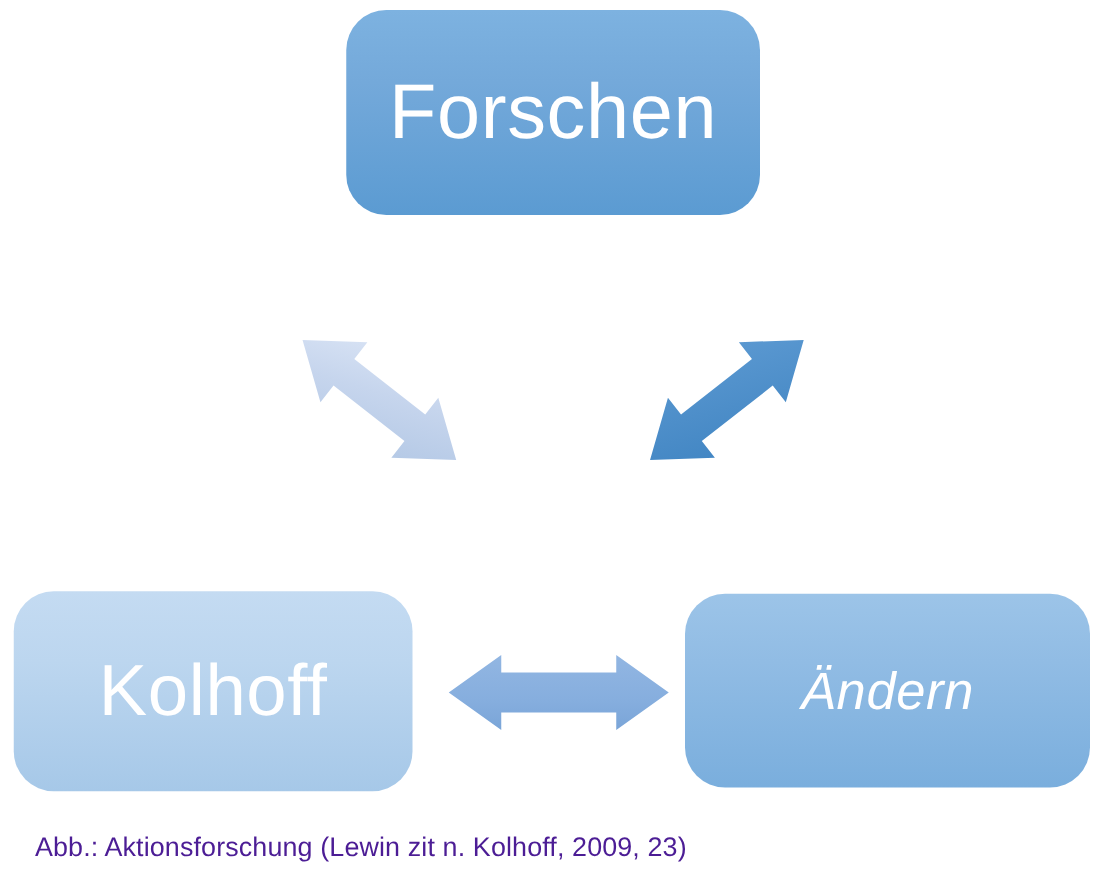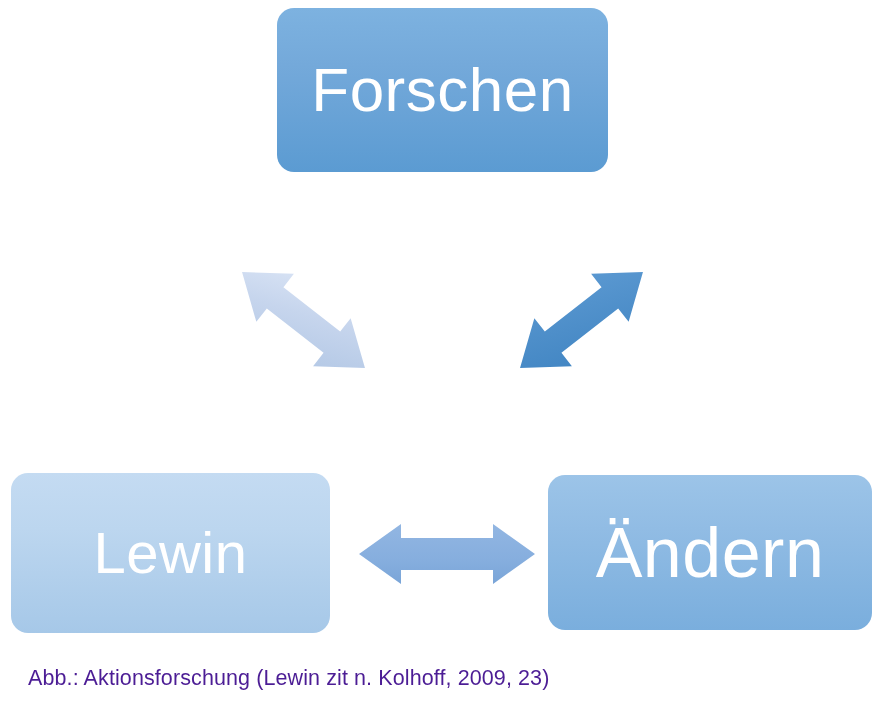--- a/index.html
+++ b/index.html
@@ -18,21 +18,21 @@
   #stage {
     position: absolute;
     left: 0; top: 0;
     width: 885px;
     height: 713px;
   }
 
   
   .node {
     position: absolute;
-    border-radius: 17px;
+    border-radius: 32px;
     display: flex;
     align-items: center;
     justify-content: center;
     box-sizing: border-box;
     text-align: center;
   }
   .node-label {
     color: #ffffff;
     font-family: "Liberation Sans", sans-serif;
     font-weight: 400;
@@ -59,21 +59,21 @@
   }
   #node-lernen .node-label { font-size: 58px; }
 
   #node-aendern {
     left: 548px;
     top: 475px;
     width: 324px;
     height: 155px;
     background: linear-gradient(to bottom, #9cc4e8 0%, #91bce4 35%, #7aaedd 100%);
   }
-  #node-aendern .node-label { font-size: 70px; }
+  #node-aendern .node-label { font-size: 42px; font-style: italic; }
 
   
   .arrow-svg {
     position: absolute;
     overflow: visible;
   }
   #arrow-lernen-forschen { left: 236px; top: 240px; width: 135px; height: 160px; }
   #arrow-forschen-aendern { left: 514px; top: 240px; width: 135px; height: 160px; }
   #arrow-lernen-aendern  { left: 357px; top: 518px; width: 180px; height: 72px; }
 
@@ -92,21 +92,21 @@
 </head>
 <body>
 
 <div id="stage">
 
   <div class="node" id="node-forschen">
     <span class="node-label">Forschen</span>
   </div>
 
   <div class="node" id="node-lernen">
-    <span class="node-label">Lewin</span>
+    <span class="node-label">Kolhoff</span>
   </div>
 
   <div class="node" id="node-aendern">
     <span class="node-label">Ändern</span>
   </div>
 
   <svg class="arrow-svg" id="arrow-lernen-forschen" viewBox="0 0 135 160" xmlns="http://www.w3.org/2000/svg">
     <defs>
       <linearGradient id="gradLF" x1="0" y1="1" x2="1" y2="0">
         <stop offset="0%" stop-color="#b0c6e4"></stop>

